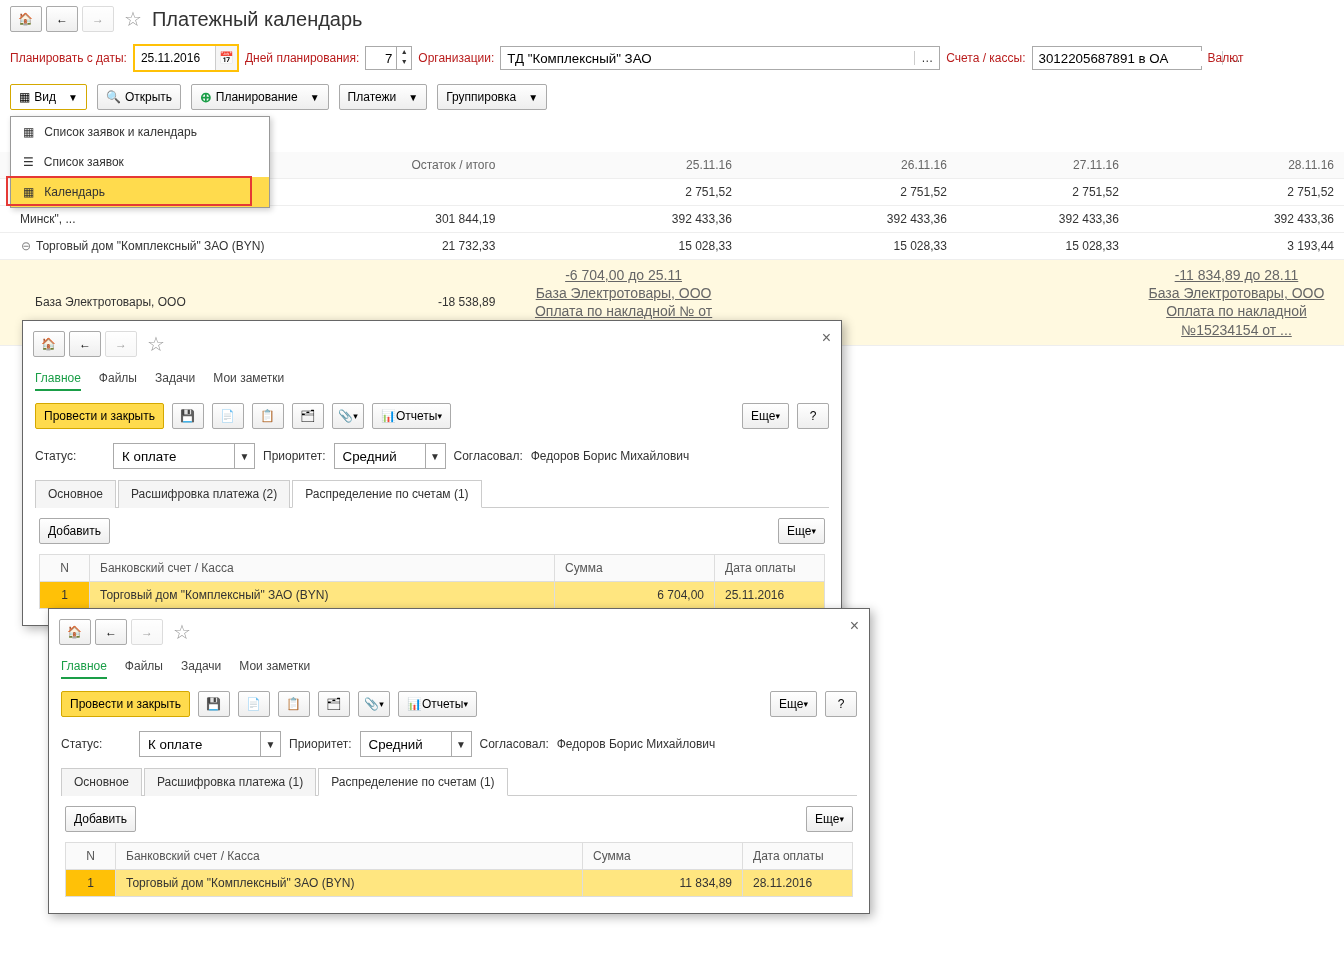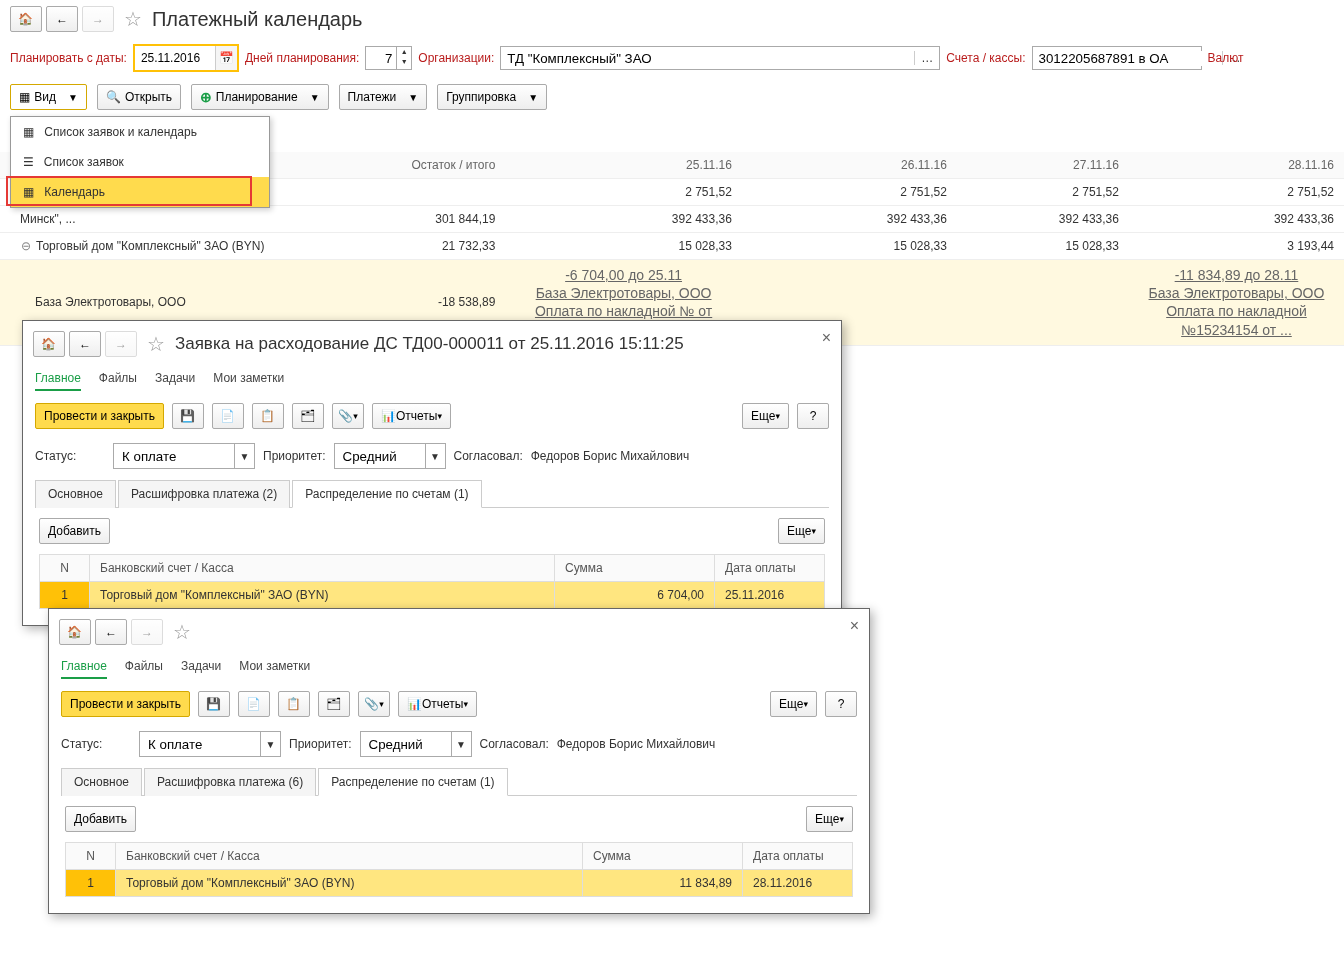--- a/index.html
+++ b/index.html
@@ -202,21 +202,20 @@
   </tbody>
 </table>
 
 <div class="dialog" style="top:320px;left:22px;width:820px">
   <span class="close-x">×</span>
   <div class="hdr-row">
     <button class="btn btn-icon">🏠</button>
     <button class="btn btn-icon">←</button>
     <button class="btn btn-icon" style="opacity:0.4">→</button>
     <span class="star">☆</span>
-    <span style="font-size:17px">Заявка на расходование ДС ТД00-000011 от 25.11.2016 15:11:25</span>
   </div>
   <div class="tab-row">
     <span class="tab active">Главное</span>
     <span class="tab">Файлы</span>
     <span class="tab">Задачи</span>
     <span class="tab">Мои заметки</span>
   </div>
   <div class="d-actions">
     <button class="btn btn-yellow">Провести и закрыть</button>
     <button class="btn btn-icon">💾</button>
@@ -317,21 +316,21 @@
     <span>Приоритет:</span>
     <div class="combo">
         <input style="width: 90px;" value="Средний">
         <span class="caret">▼</span>
       </div>
     <span>Согласовал:</span>
     <span>Федоров Борис Михайлович</span>
   </div>
   <div class="subtabs">
     <div class="st">Основное</div>
-    <div class="st">Расшифровка платежа (6)</div>
+    <div class="st">Расшифровка платежа (1)</div>
     <div class="st active">Распределение по счетам (1)</div>
   </div>
   <div class="inner-bar">
     <button class="btn">Добавить</button>
     <div class="spacer"></div>
     <button class="btn">
         <span>Еще</span> 
         <span style="font-size:9px">▾</span>
       </button>
   </div>

